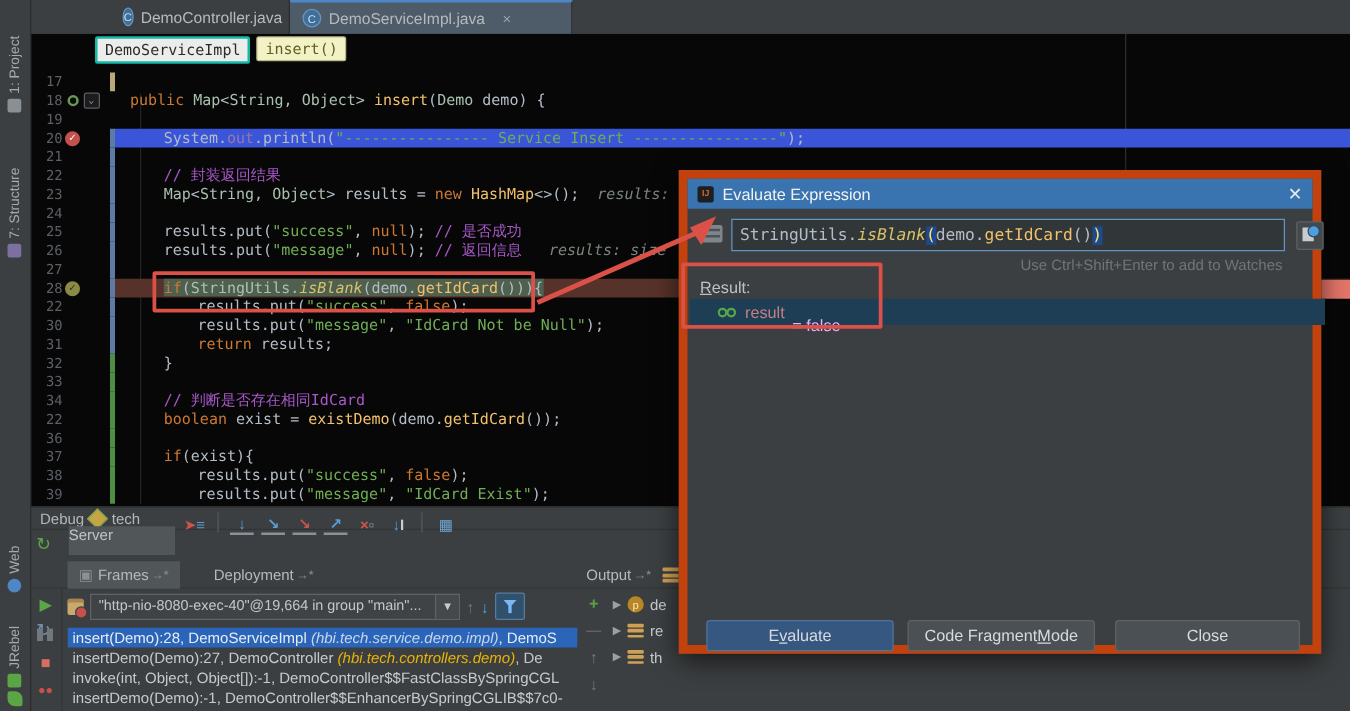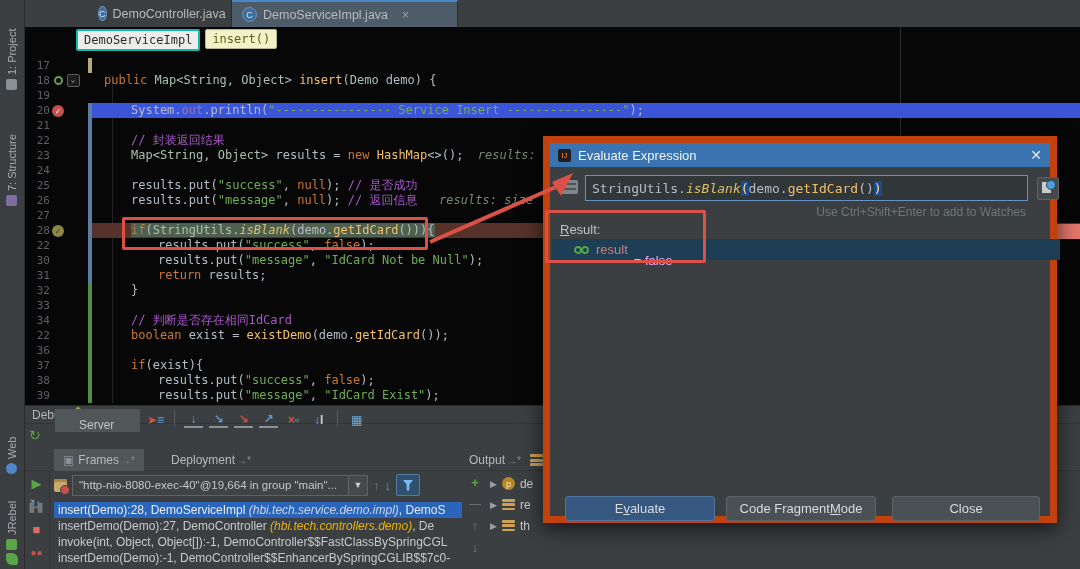--- a/index.html
+++ b/index.html
@@ -57,22 +57,22 @@
   .ann-rect{position:absolute;border:3px solid #dc5147;border-radius:2px;z-index:45;pointer-events:none;}
   #ann-svg{position:absolute;left:0;top:0;width:1080px;height:569px;z-index:45;pointer-events:none;}
   #red-strip{position:absolute;left:1057px;top:224px;width:23px;height:15px;background:#e4756a;z-index:5;}
 
   
   #debugpanel{left:24px;top:405px;width:1056px;height:164px;background:#3c3f41;border-top:1px solid #2b2b2b;z-index:3;}
   #dbg-header{position:absolute;left:0;top:0;width:100%;height:18px;display:flex;align-items:center;gap:5px;
               padding-left:8px;color:#b3b7bb;border-bottom:1px solid #323537;box-sizing:border-box;}
   #runcfg-icon{width:10px;height:10px;background:#c7a641;transform:rotate(45deg);border:1px solid #7ba15a;}
   #dbg-toolbar{position:absolute;left:0;top:18px;width:100%;height:25px;display:flex;align-items:center;}
-  #server-tab{position:absolute;left:31px;top:3px;width:85px;height:23px;background:#515658;color:#c0c4c8;
-              display:flex;align-items:flex-end;padding-left:24px;box-sizing:border-box;}
+  #server-tab{position:absolute;left:31px;top:15px;width:85px;height:23px;background:#515658;color:#c0c4c8;
+              display:flex;align-items:flex-start;padding-left:0;box-sizing:border-box;}
   #step-icons{position:absolute;left:122px;top:2px;display:flex;gap:6px;align-items:center;}
   .stepico{min-width:17px;height:18px;display:flex;align-items:flex-end;justify-content:center;
            font-size:12px;font-weight:bold;padding:0 1px;}
   .stepico.u{border-bottom:2px solid #8a9096;}
   #dbg-tabsrow{position:absolute;left:0;top:43px;width:100%;height:22px;border-bottom:1px solid #323537;box-sizing:border-box;}
   .viewtab{position:absolute;top:0;height:22px;display:flex;align-items:center;padding:0 9px;color:#b6babd;}
   .viewtab.sel{background:#515658;}
   .sfx{color:#8a9096;font-size:10px;margin-left:2px;}
   #vtool{position:absolute;left:0;top:65px;width:26px;height:99px;display:flex;flex-direction:column;
          align-items:center;gap:9px;padding-top:6px;border-right:1px solid #323537;box-sizing:border-box;}

